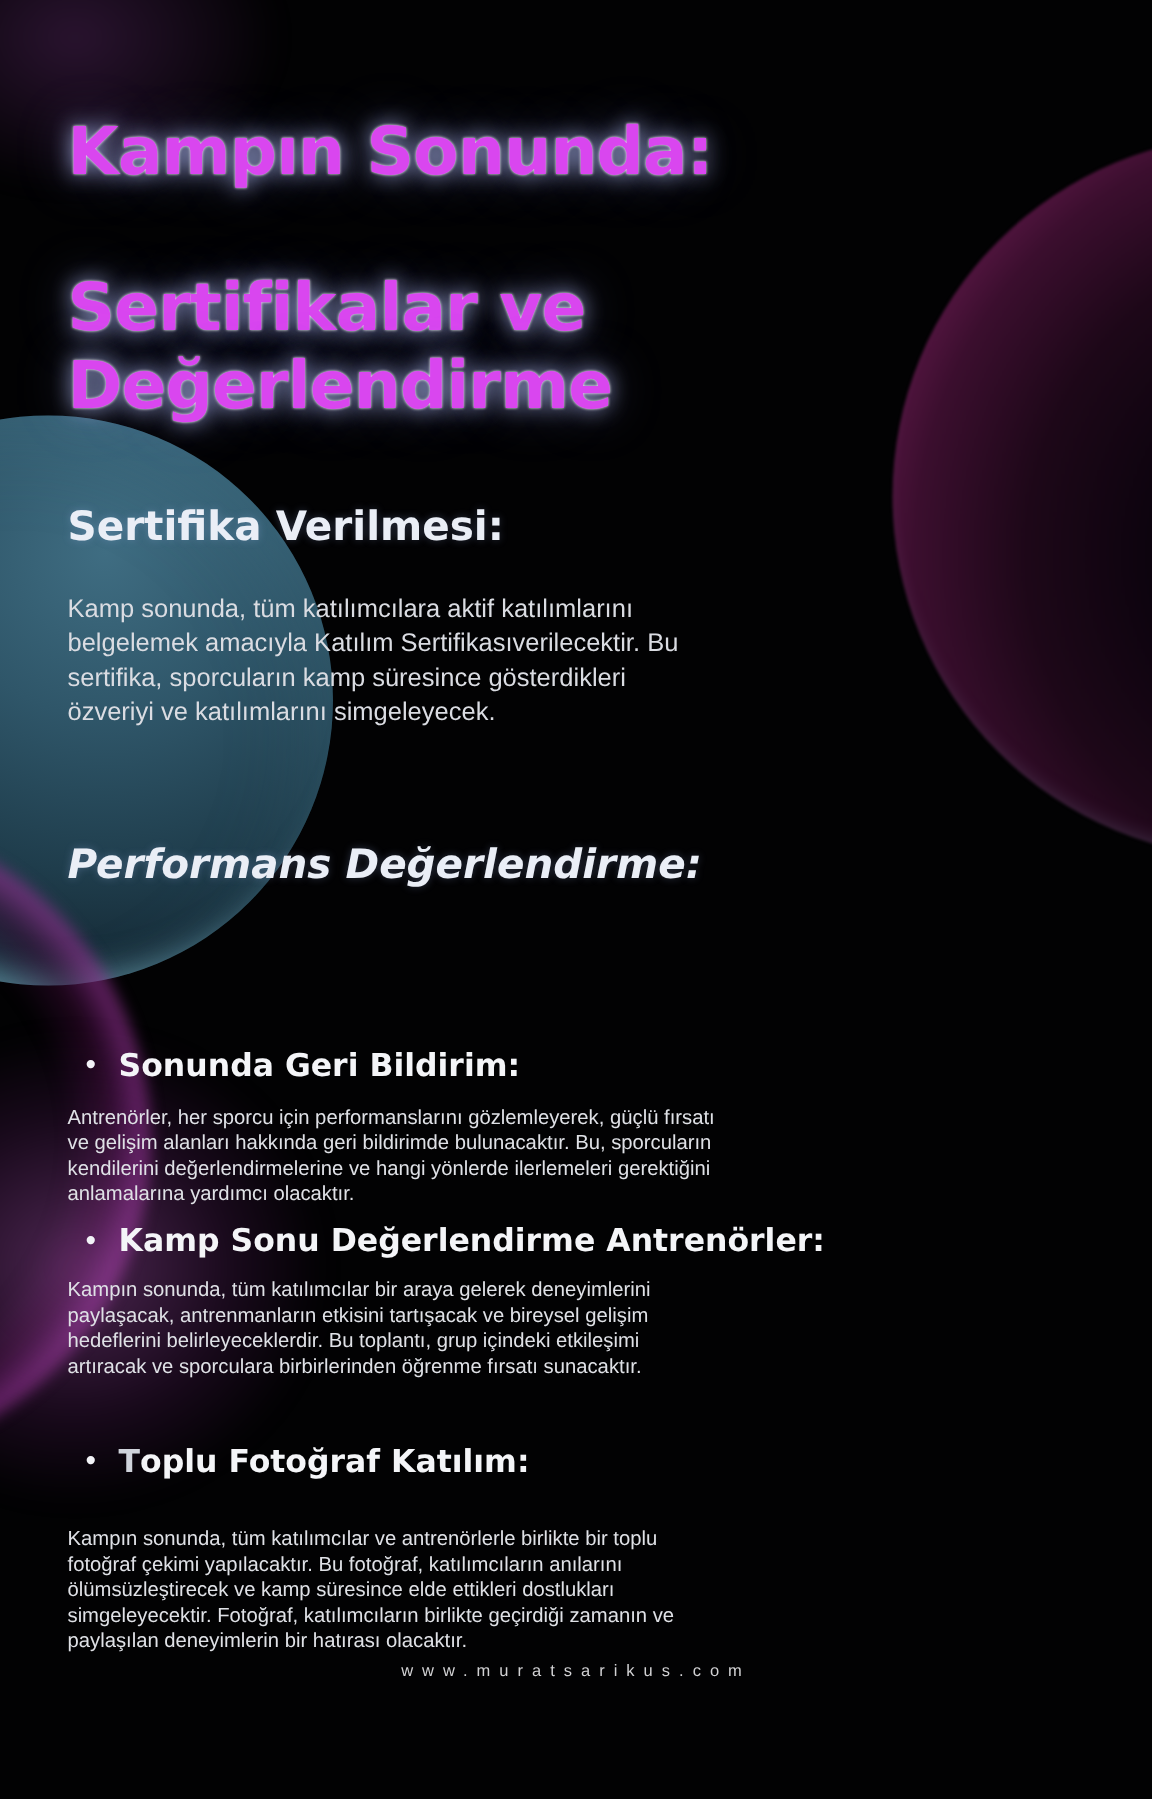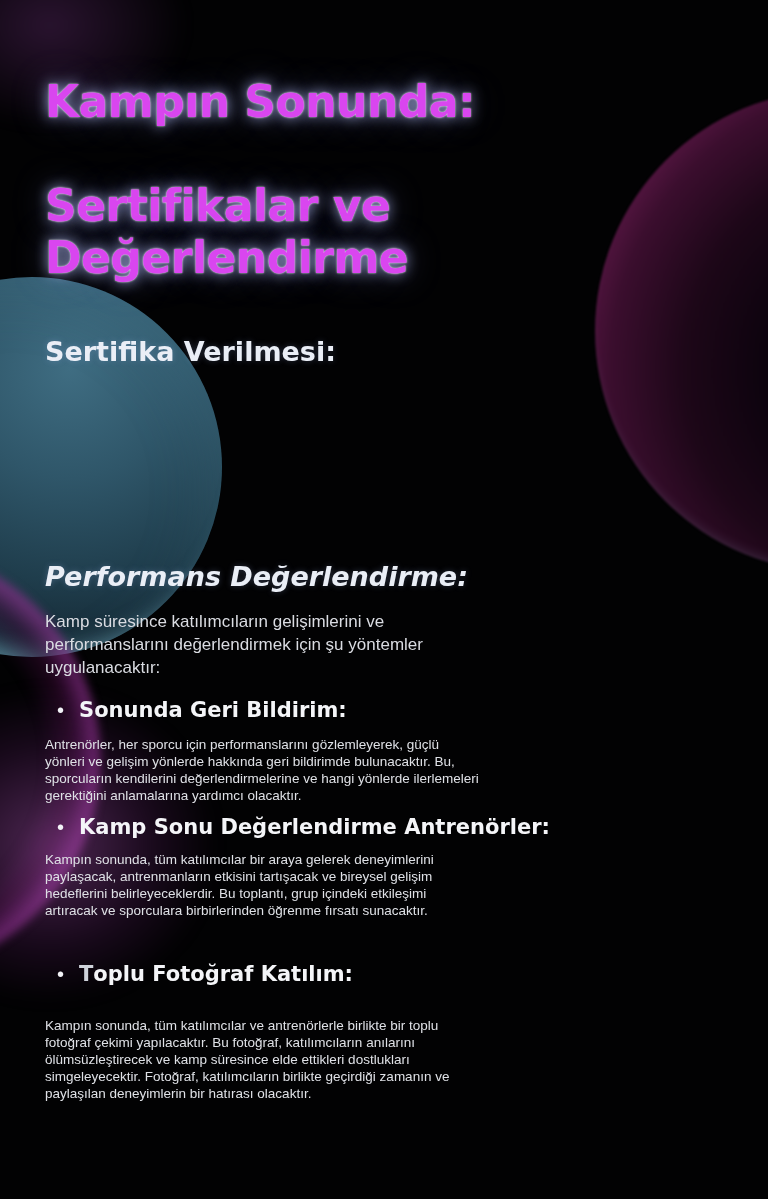--- a/index.html
+++ b/index.html
@@ -110,36 +110,37 @@
   <div class="decor sphere-teal"></div>
   <div class="decor sphere-purple"></div>
   <div class="decor ring-pink"></div>
   <div class="decor glow-pink"></div>
   <div class="decor corner-glow"></div>
 
   <div class="txt main-title title1">Kampın Sonunda:</div>
   <div class="txt sec-heading h1">Sertifika Verilmesi:</div>
 
   <div class="txt main-title title2">Sertifikalar ve Değerlendirme</div>
+  <div class="txt sec-body p1">Kamp sonunda, tüm katılımcılara aktif katılımlarını belgelemek amacıyla Katılım Sertifikasıverilecektir. Bu sertifika, sporcuların kamp süresince gösterdikleri özveriyi ve katılımlarını simgeleyecek.</div>
 
   <div class="txt sec-heading h2">Performans Değerlendirme:</div>
-  <div class="txt sec-body p2">Kamp süresince katılımcıların gelişimlerini ve performanslarını değerlendirmek için şu yöntemler uygulanacaktır:</div>
 
   <div class="txt bullet-row b1t">
     <span class="bullet-dot">•</span>
     <span class="bullet-title">Sonunda Geri Bildirim:</span>
   </div>
-  <div class="txt bullet-body b1b">Antrenörler, her sporcu için performanslarını gözlemleyerek, güçlü yönleri ve gelişim yönlerde hakkında geri bildirimde bulunacaktır. Bu, sporcuların kendilerini değerlendirmelerine ve hangi yönlerde ilerlemeleri gerektiğini anlamalarına yardımcı olacaktır.</div>
+  <div class="txt bullet-body b1b">Antrenörler, her sporcu için performanslarını gözlemleyerek, güçlü fırsatı ve gelişim alanları hakkında geri bildirimde bulunacaktır. Bu, sporcuların kendilerini değerlendirmelerine ve hangi yönlerde ilerlemeleri gerektiğini anlamalarına yardımcı olacaktır.</div>
 
   <div class="txt bullet-row b2t">
     <span class="bullet-dot">•</span>
     <span class="bullet-title">Kamp Sonu Değerlendirme Antrenörler:</span>
   </div>
   <div class="txt bullet-body b2b">Kampın sonunda, tüm katılımcılar bir araya gelerek deneyimlerini paylaşacak, antrenmanların etkisini tartışacak ve bireysel gelişim hedeflerini belirleyeceklerdir. Bu toplantı, grup içindeki etkileşimi artıracak ve sporculara birbirlerinden öğrenme fırsatı sunacaktır.</div>
 
   <div class="txt bullet-row b3t">
     <span class="bullet-dot">•</span>
     <span class="bullet-title"><span class="t-prefix">T</span><span>oplu Fotoğraf Katılım:</span></span>
   </div>
   <div class="txt bullet-body b3b">Kampın sonunda, tüm katılımcılar ve antrenörlerle birlikte bir toplu fotoğraf çekimi yapılacaktır. Bu fotoğraf, katılımcıların anılarını ölümsüzleştirecek ve kamp süresince elde ettikleri dostlukları simgeleyecektir. Fotoğraf, katılımcıların birlikte geçirdiği zamanın ve paylaşılan deneyimlerin bir hatırası olacaktır.</div>
 
+  <div class="footer">www.muratsarikus.com</div>
 
 </div>
 
 </body></html>

